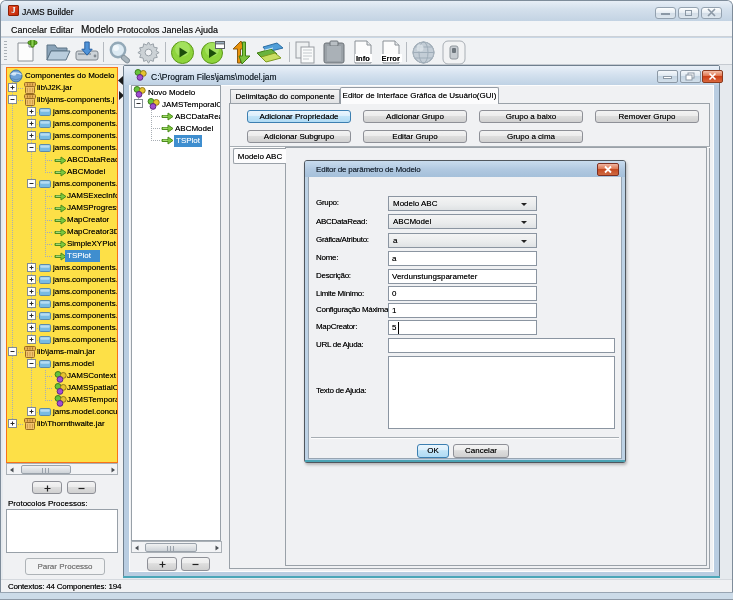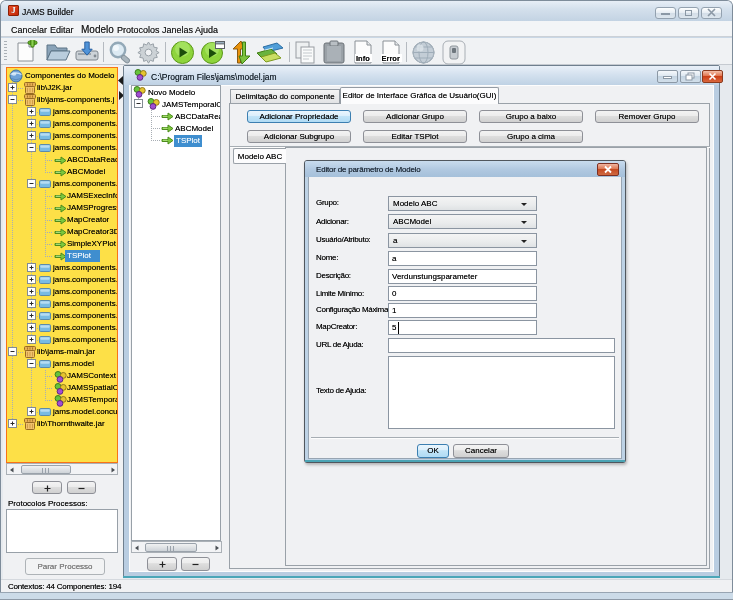--- a/index.html
+++ b/index.html
@@ -727,37 +727,37 @@
     </svg>
   </div>
 <div class="a" style="left:230px;top:89px;width:110px;height:14px;border:1px solid #949ba3;border-bottom:0;background:linear-gradient(#f4f4f4,#e2e3e5);font-size:8px;line-height:14px;text-align:center">Delimitação do componente</div>
 <div class="a" style="left:340px;top:87px;width:159px;height:17px;border:1px solid #949ba3;border-bottom:0;background:#fcfcfd;font-size:8px;line-height:16px;text-align:center;border-radius:2px 2px 0 0;z-index:3">Editor de Interface Gráfica de Usuário(GUI)</div>
 <div class="a" style="left:229px;top:103px;width:481px;height:466px;border:1px solid #9aa1a8;background:#f0f1f3"></div>
 <div class="btn btnb" style="left:247px;top:110px;width:104px;height:13px;line-height:11px">Adicionar Propriedade</div>
 <div class="btn" style="left:363px;top:110px;width:104px;height:13px;line-height:11px">Adicionar Grupo</div>
 <div class="btn" style="left:479px;top:110px;width:104px;height:13px;line-height:11px">Grupo a baixo</div>
 <div class="btn" style="left:595px;top:110px;width:104px;height:13px;line-height:11px">Remover Grupo</div>
 <div class="btn" style="left:247px;top:130px;width:104px;height:13px;line-height:11px">Adicionar Subgrupo</div>
-<div class="btn" style="left:363px;top:130px;width:104px;height:13px;line-height:11px">Editar TSPlot</div>
+<div class="btn" style="left:363px;top:130px;width:104px;height:13px;line-height:11px">Editar Grupo</div>
 <div class="btn" style="left:479px;top:130px;width:104px;height:13px;line-height:11px">Grupo a cima</div>
 <div class="a" style="left:230px;top:146px;width:480px;height:2px;border-top:1px solid #a6adb3;border-bottom:1px solid #fdfdfd"></div>
 <div class="a" style="left:233px;top:148px;width:53px;height:16px;border:1px solid #9aa1a8;border-right:0;background:#fcfcfd;font-size:8px;line-height:15px;text-align:center;border-radius:2px 0 0 2px;z-index:3">Modelo ABC</div>
 <div class="a" style="left:285px;top:147px;width:422px;height:419px;border:1px solid #9aa1a8;background:#f0f1f3"></div>
 <div class="a" style="left:304px;top:160px;width:322px;height:303px;border:1px solid #50575e;border-radius:3px;background:#bdd2e5;box-shadow:1px 2px 3px rgba(0,0,0,.25)"></div>
 <div class="a" style="left:305px;top:161px;width:320px;height:16px;border-radius:2px 2px 0 0;background:linear-gradient(#c9dcee,#b0c8e0 55%,#a5c0da)"></div>
 <div class="tx" style="left:316px;top:165px;letter-spacing:-0.2px;color:#1b2a3a">Editor de parâmetro de Modelo</div>
 <div class="a" style="left:597px;top:163px;width:22px;height:13px;border:1px solid #7e3022;border-radius:2px;background:linear-gradient(#f0b5a0,#dd7753 45%,#c64b22 50%,#d06a42)">
     <svg width="20" height="11">
       <path d="M7 2.5 L13 8.5 M13 2.5 L7 8.5" stroke="#fff" stroke-width="1.8"></path>
     </svg>
   </div>
 <div class="a" style="left:308px;top:177px;width:314px;height:282px;background:#f0f1f3;border:1px solid #98a5b2;border-top:0"></div>
 <div class="tx" style="left:316px;top:198px;letter-spacing:-0.3px">Grupo:</div>
-<div class="tx" style="left:316px;top:217px;letter-spacing:-0.3px">Adicionar:</div>
-<div class="tx" style="left:316px;top:235px;letter-spacing:-0.3px">Usuário/Atributo:</div>
+<div class="tx" style="left:316px;top:217px;letter-spacing:-0.3px">ABCDataRead:</div>
+<div class="tx" style="left:316px;top:235px;letter-spacing:-0.3px">Gráfica/Atributo:</div>
 <div class="tx" style="left:316px;top:253px;letter-spacing:-0.3px">Nome:</div>
 <div class="tx" style="left:316px;top:271px;letter-spacing:-0.3px">Descrição:</div>
 <div class="tx" style="left:316px;top:289px;letter-spacing:-0.3px">Limite Mínimo:</div>
 <div class="tx" style="left:316px;top:305px;letter-spacing:-0.3px">Configuração Máxima:</div>
 <div class="tx" style="left:316px;top:322px;letter-spacing:-0.3px">MapCreator:</div>
 <div class="tx" style="left:316px;top:340px;letter-spacing:-0.3px">URL de Ajuda:</div>
 <div class="tx" style="left:316px;top:386px;letter-spacing:-0.3px">Texto de Ajuda:</div>
 <div class="combo" style="left:388px;top:196px;width:149px;height:15px;line-height:13px">Modelo ABC<span class="carr"></span></div>
 <div class="combo" style="left:388px;top:214px;width:149px;height:15px;line-height:13px">ABCModel<span class="carr"></span></div>
 <div class="combo" style="left:388px;top:233px;width:149px;height:15px;line-height:13px">a<span class="carr"></span></div>

